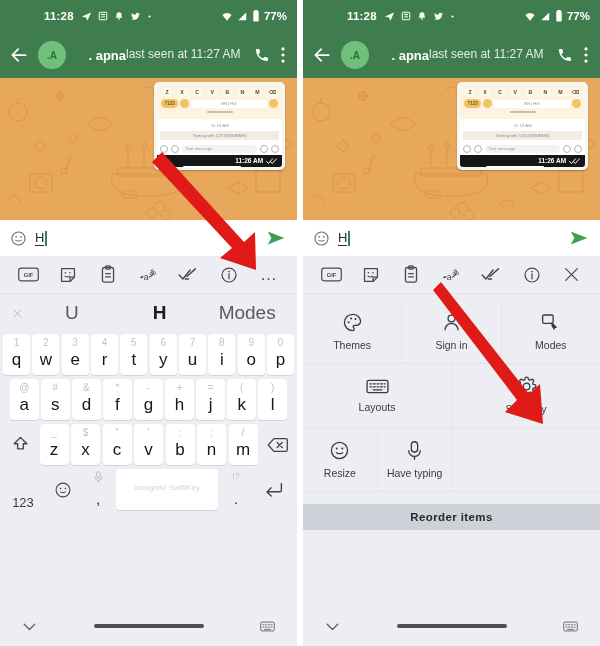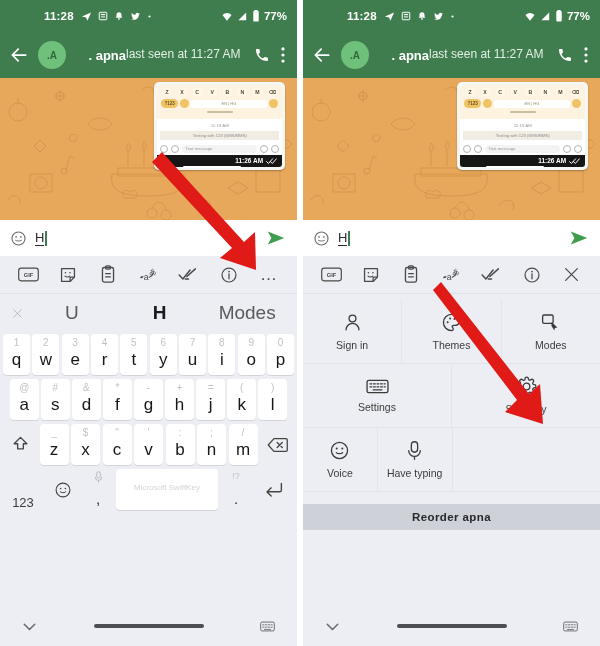--- a/index.html
+++ b/index.html
@@ -530,21 +530,21 @@
         <span class="key kcomma">
           <span class="mini">
             <svg width="9" height="12" viewBox="0 0 12 16">
                 <rect x="3.6" y="1" width="4.8" height="8.4" rx="2.4" fill="none" stroke="#b8bac0" stroke-width="1.3"></rect>
                 <path d="M1.6 8.2a4.4 4.4 0 008.8 0M6 12.6V15" fill="none" stroke="#b8bac0" stroke-width="1.3" stroke-linecap="round"></path>
               </svg>
           </span>
           <span style="font-size:15px;color:#2c2c2c;margin-top:17px;">,</span>
         </span>
         <span class="key kspace">
-            <span>Microsoft SwiftKey</span>
+            <span>Incognito SwiftKey</span>
           </span>
         <span class="key kdot">
           <span class="mini">!?</span>
           <span style="font-size:15px;color:#2c2c2c;margin-top:17px;">.</span>
         </span>
         <span class="key kent">
           <svg width="20" height="18" viewBox="0 0 24 22">
               <path d="M21 3v8.2a2 2 0 01-2 2H4M8.6 8.4L3.4 13.4l5.2 5" fill="none" stroke="#444" stroke-width="1.7" stroke-linecap="round" stroke-linejoin="round"></path>
             </svg>
         </span>
@@ -774,81 +774,81 @@
         <svg width="15" height="15" viewBox="0 0 18 18">
             <path d="M2 2l14 14M16 2L2 16" stroke="#4a4a4a" stroke-width="1.5" stroke-linecap="round"></path>
           </svg>
       </span>
     </div>
 
     <div class="menu">
       <div class="mrow">
         <div class="mcell">
           <svg width="21" height="21" viewBox="0 0 24 24">
-              <circle cx="12" cy="7.4" r="3.9" fill="none" stroke="#3b3b3b" stroke-width="1.5"></circle>
-              <path d="M4.6 20.4a7.4 7.4 0 0114.8 0" fill="none" stroke="#3b3b3b" stroke-width="1.5" stroke-linecap="round"></path>
-            </svg>
-          <span class="mlabel">Sign in</span>
-        </div>
-        <div class="mcell">
-          <svg width="21" height="21" viewBox="0 0 24 24">
               <path d="M12 2.8a9.2 9.2 0 000 18.4c1.4 0 2-.9 2-1.8 0-1.4-1.2-1.8-1.2-2.8 0-.8.7-1.4 1.6-1.4h2A4.8 4.8 0 0021.2 10 8.6 8.6 0 0012 2.8z" fill="none" stroke="#3b3b3b" stroke-width="1.5"></path>
               <circle cx="7.6" cy="11.6" r="1.15" fill="#3b3b3b"></circle>
               <circle cx="10.4" cy="7.4" r="1.15" fill="#3b3b3b"></circle>
               <circle cx="15.4" cy="8" r="1.15" fill="#3b3b3b"></circle>
             </svg>
           <span class="mlabel">Themes</span>
+        </div>
+        <div class="mcell">
+          <svg width="21" height="21" viewBox="0 0 24 24">
+              <circle cx="12" cy="7.4" r="3.9" fill="none" stroke="#3b3b3b" stroke-width="1.5"></circle>
+              <path d="M4.6 20.4a7.4 7.4 0 0114.8 0" fill="none" stroke="#3b3b3b" stroke-width="1.5" stroke-linecap="round"></path>
+            </svg>
+          <span class="mlabel">Sign in</span>
         </div>
         <div class="mcell">
           <svg width="21" height="21" viewBox="0 0 24 24">
               <rect x="3" y="3.4" width="12" height="9.6" rx="1.6" fill="none" stroke="#3b3b3b" stroke-width="1.5"></rect>
               <path d="M13.4 11.4l6.4 6.4-2.8.6-.6 2.8-3.4-5.6z" fill="#3b3b3b"></path>
             </svg>
           <span class="mlabel">Modes</span>
         </div>
       </div>
       <div class="mrow">
         <div class="mcell">
           <svg width="23" height="17" viewBox="0 0 26 18">
               <rect x="1.2" y="2" width="23.6" height="14" rx="2" fill="none" stroke="#3b3b3b" stroke-width="1.5"></rect>
               <path d="M4.4 6h2.2M8.4 6h2.2M12.4 6h2.2M16.4 6h2.2M20.4 6h1.4M4.4 9.4h2.2M8.4 9.4h2.2M12.4 9.4h2.2M16.4 9.4h2.2M20.4 9.4h1.4M8 12.8h10" stroke="#3b3b3b" stroke-width="1.3" stroke-linecap="round"></path>
             </svg>
-          <span class="mlabel">Settings</span>
+          <span class="mlabel">Layouts</span>
         </div>
         <div class="mcell">
           <svg width="21" height="21" viewBox="0 0 24 24">
               <path d="M12 8.2a3.8 3.8 0 100 7.6 3.8 3.8 0 000-7.6z" fill="none" stroke="#3b3b3b" stroke-width="1.5"></path>
               <path d="M19.4 14.6a1.6 1.6 0 00.32 1.76l.06.06a1.9 1.9 0 11-2.7 2.7l-.06-.06a1.6 1.6 0 00-1.76-.32 1.6 1.6 0 00-.97 1.46v.17a1.9 1.9 0 11-3.8 0v-.09a1.6 1.6 0 00-1.05-1.46 1.6 1.6 0 00-1.76.32l-.06.06a1.9 1.9 0 11-2.7-2.7l.06-.06a1.6 1.6 0 00.32-1.76 1.6 1.6 0 00-1.46-.97H3.6a1.9 1.9 0 110-3.8h.09A1.6 1.6 0 005.15 8.9a1.6 1.6 0 00-.32-1.76l-.06-.06a1.9 1.9 0 112.7-2.7l.06.06a1.6 1.6 0 001.76.32h.08a1.6 1.6 0 00.97-1.46V3.1a1.9 1.9 0 113.8 0v.09a1.6 1.6 0 00.97 1.46 1.6 1.6 0 001.76-.32l.06-.06a1.9 1.9 0 112.7 2.7l-.06.06a1.6 1.6 0 00-.32 1.76v.08a1.6 1.6 0 001.46.97h.17a1.9 1.9 0 110 3.8h-.09a1.6 1.6 0 00-1.46.97z" fill="none" stroke="#3b3b3b" stroke-width="1.5"></path>
             </svg>
           <span class="mlabel">SwiftKey</span>
         </div>
       </div>
       <div class="mrow">
         <div class="mcell">
           <svg width="21" height="21" viewBox="0 0 24 24">
               <circle cx="12" cy="12" r="9.2" fill="none" stroke="#3b3b3b" stroke-width="1.5"></circle>
               <circle cx="8.8" cy="9.8" r="1.15" fill="#3b3b3b"></circle>
               <circle cx="15.2" cy="9.8" r="1.15" fill="#3b3b3b"></circle>
               <path d="M8.4 14.4c1.2 1.7 6 1.7 7.2 0" fill="none" stroke="#3b3b3b" stroke-width="1.4" stroke-linecap="round"></path>
             </svg>
-          <span class="mlabel">Voice</span>
+          <span class="mlabel">Resize</span>
         </div>
         <div class="mcell">
           <svg width="19" height="21" viewBox="0 0 20 24">
               <rect x="6.4" y="2" width="7.2" height="12" rx="3.6" fill="none" stroke="#3b3b3b" stroke-width="1.5"></rect>
               <path d="M3.4 12.2a6.6 6.6 0 0013.2 0M10 18.8V22" fill="none" stroke="#3b3b3b" stroke-width="1.5" stroke-linecap="round"></path>
             </svg>
           <span class="mlabel">Have typing</span>
         </div>
         <div class="mcell empty"></div>
         <div class="mcell empty"></div>
       </div>
 
       <div class="reorder">
-        <span>Reorder apna</span>
+        <span>Reorder items</span>
       </div>
     </div>
 
     <div class="navbar">
       <svg width="15" height="11" viewBox="0 0 20 14">
           <path d="M3 4l7 7 7-7" fill="none" stroke="#666a70" stroke-width="2" stroke-linecap="round" stroke-linejoin="round"></path>
         </svg>
       <div class="home-pill"></div>
       <svg width="15" height="11" viewBox="0 0 22 15">
           <rect x="1" y="1" width="20" height="13" rx="2" fill="none" stroke="#666a70" stroke-width="1.4"></rect>

